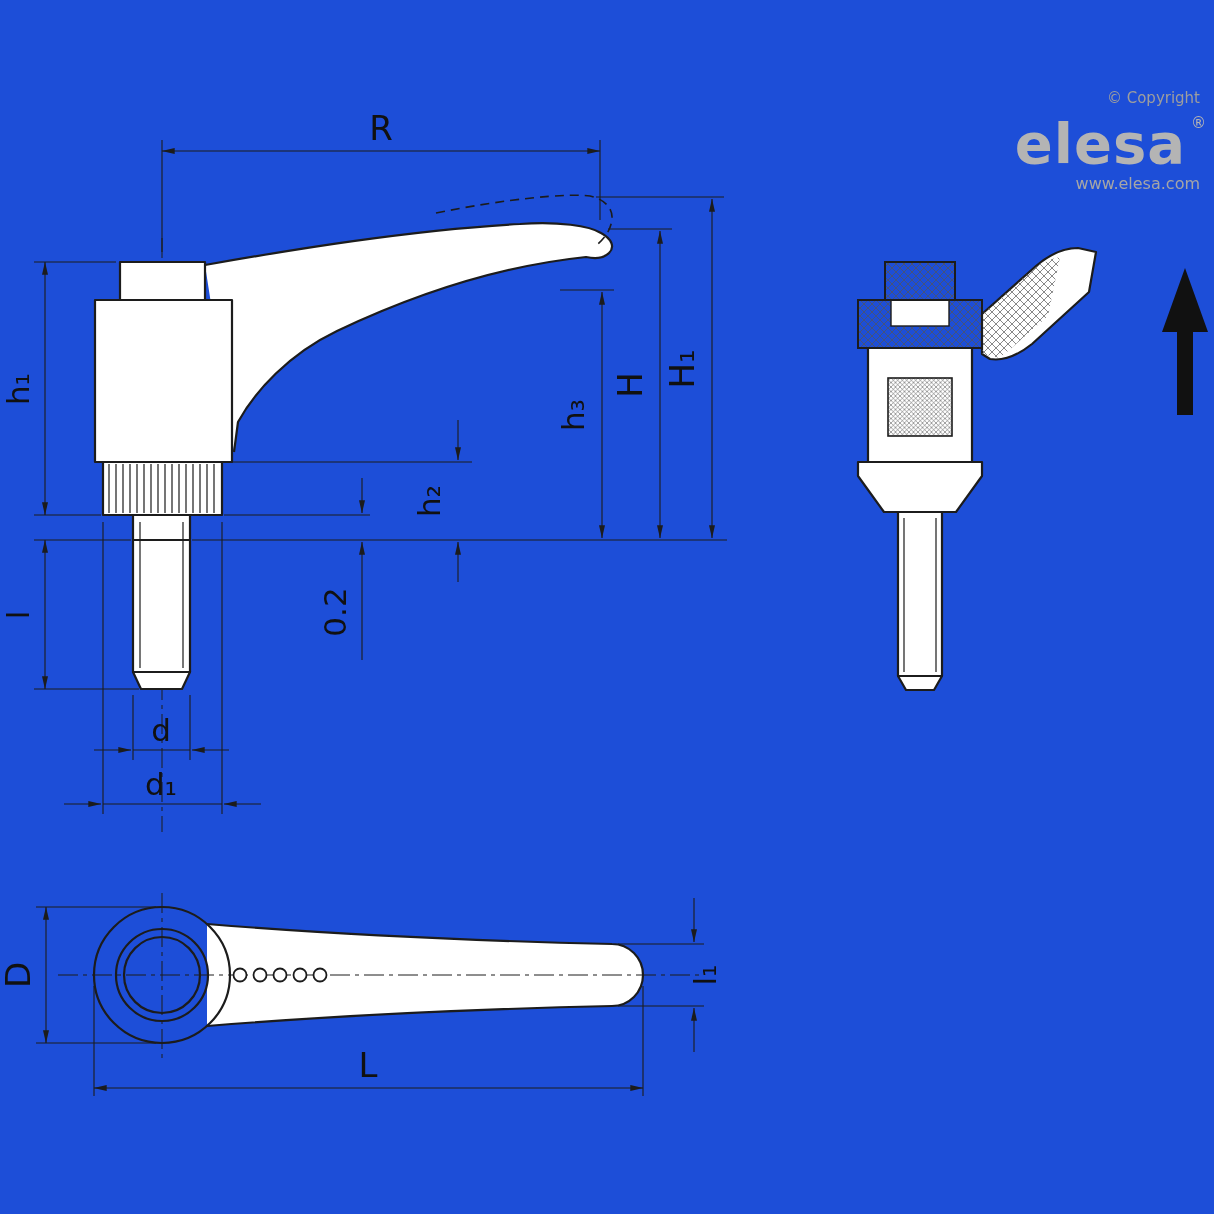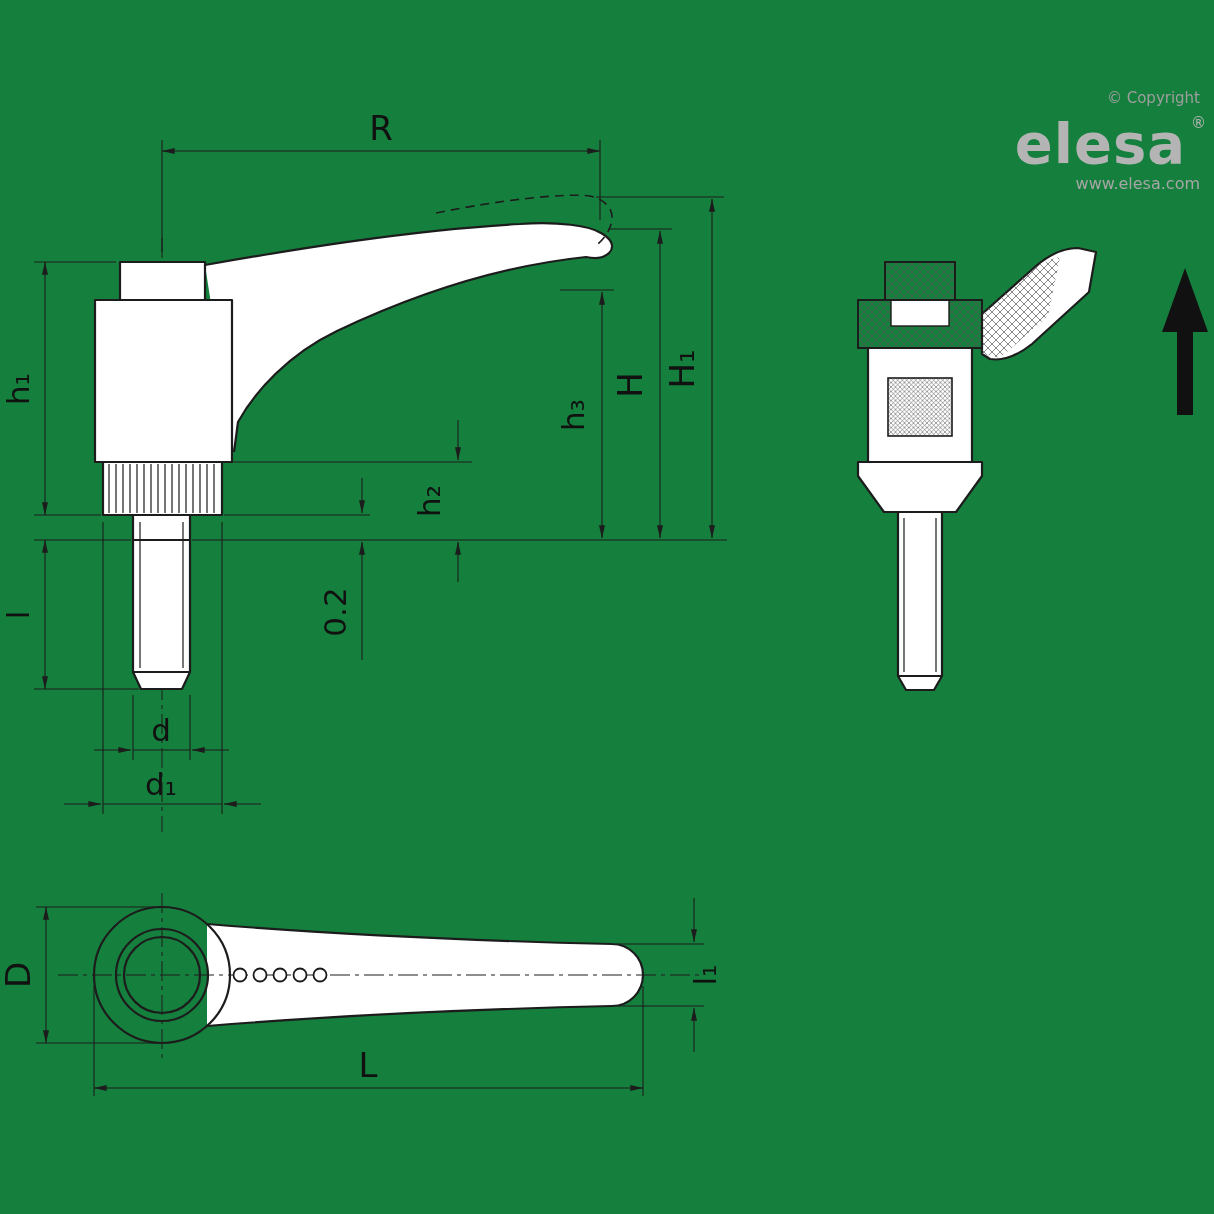--- a/index.html
+++ b/index.html
@@ -1,16 +1,16 @@
 <!DOCTYPE html>
 <html><head>
 <meta charset="utf-8">
 <style>
   html,body{margin:0;padding:0;background:#ffffff;}
-  .page{position:relative;width:1214px;height:1214px;background:#15803d;overflow:hidden;}
+  .page{position:relative;width:1214px;height:1214px;background:#1d4ed8;overflow:hidden;}
   svg{display:block;}
   .ol{fill:#fff;stroke:#1c1c1c;stroke-width:2.2;stroke-linejoin:round;}
   .oln{fill:none;stroke:#1c1c1c;stroke-width:2.2;stroke-linejoin:round;}
   .thin{fill:none;stroke:#1c1c1c;stroke-width:1.2;}
   .dim{fill:none;stroke:#1c1c1c;stroke-width:1.1;}
   .cl{fill:none;stroke:#1c1c1c;stroke-width:1;stroke-dasharray:20 5 4 5;}
   .dash{fill:none;stroke:#1c1c1c;stroke-width:1.6;stroke-dasharray:9 6;}
   .hatch{fill:url(#hx);stroke:#1c1c1c;stroke-width:2;}
   .fhatch{fill:url(#hf);stroke:#1c1c1c;stroke-width:1.6;}
   .lbl{font-family:"DejaVu Sans",sans-serif;font-size:31px;fill:#111;}

